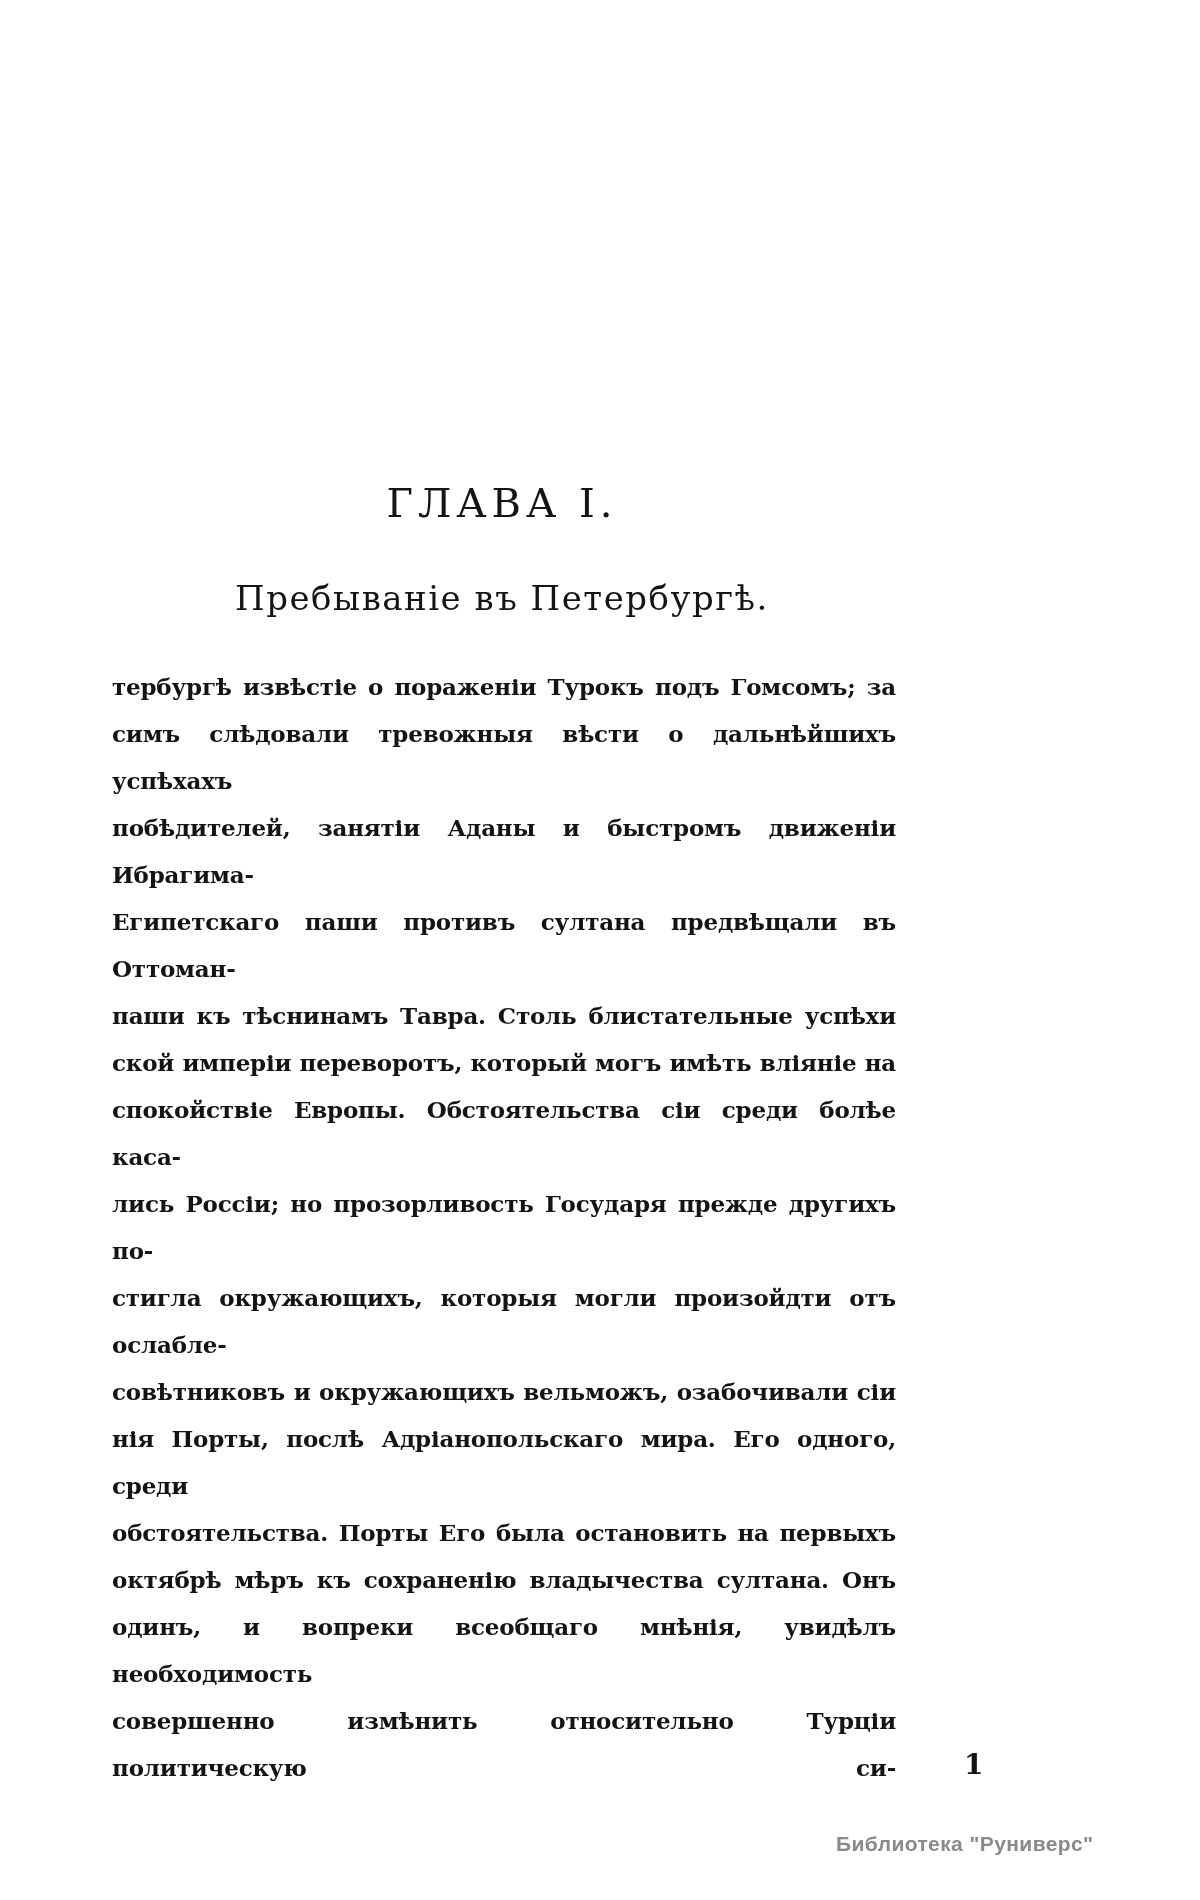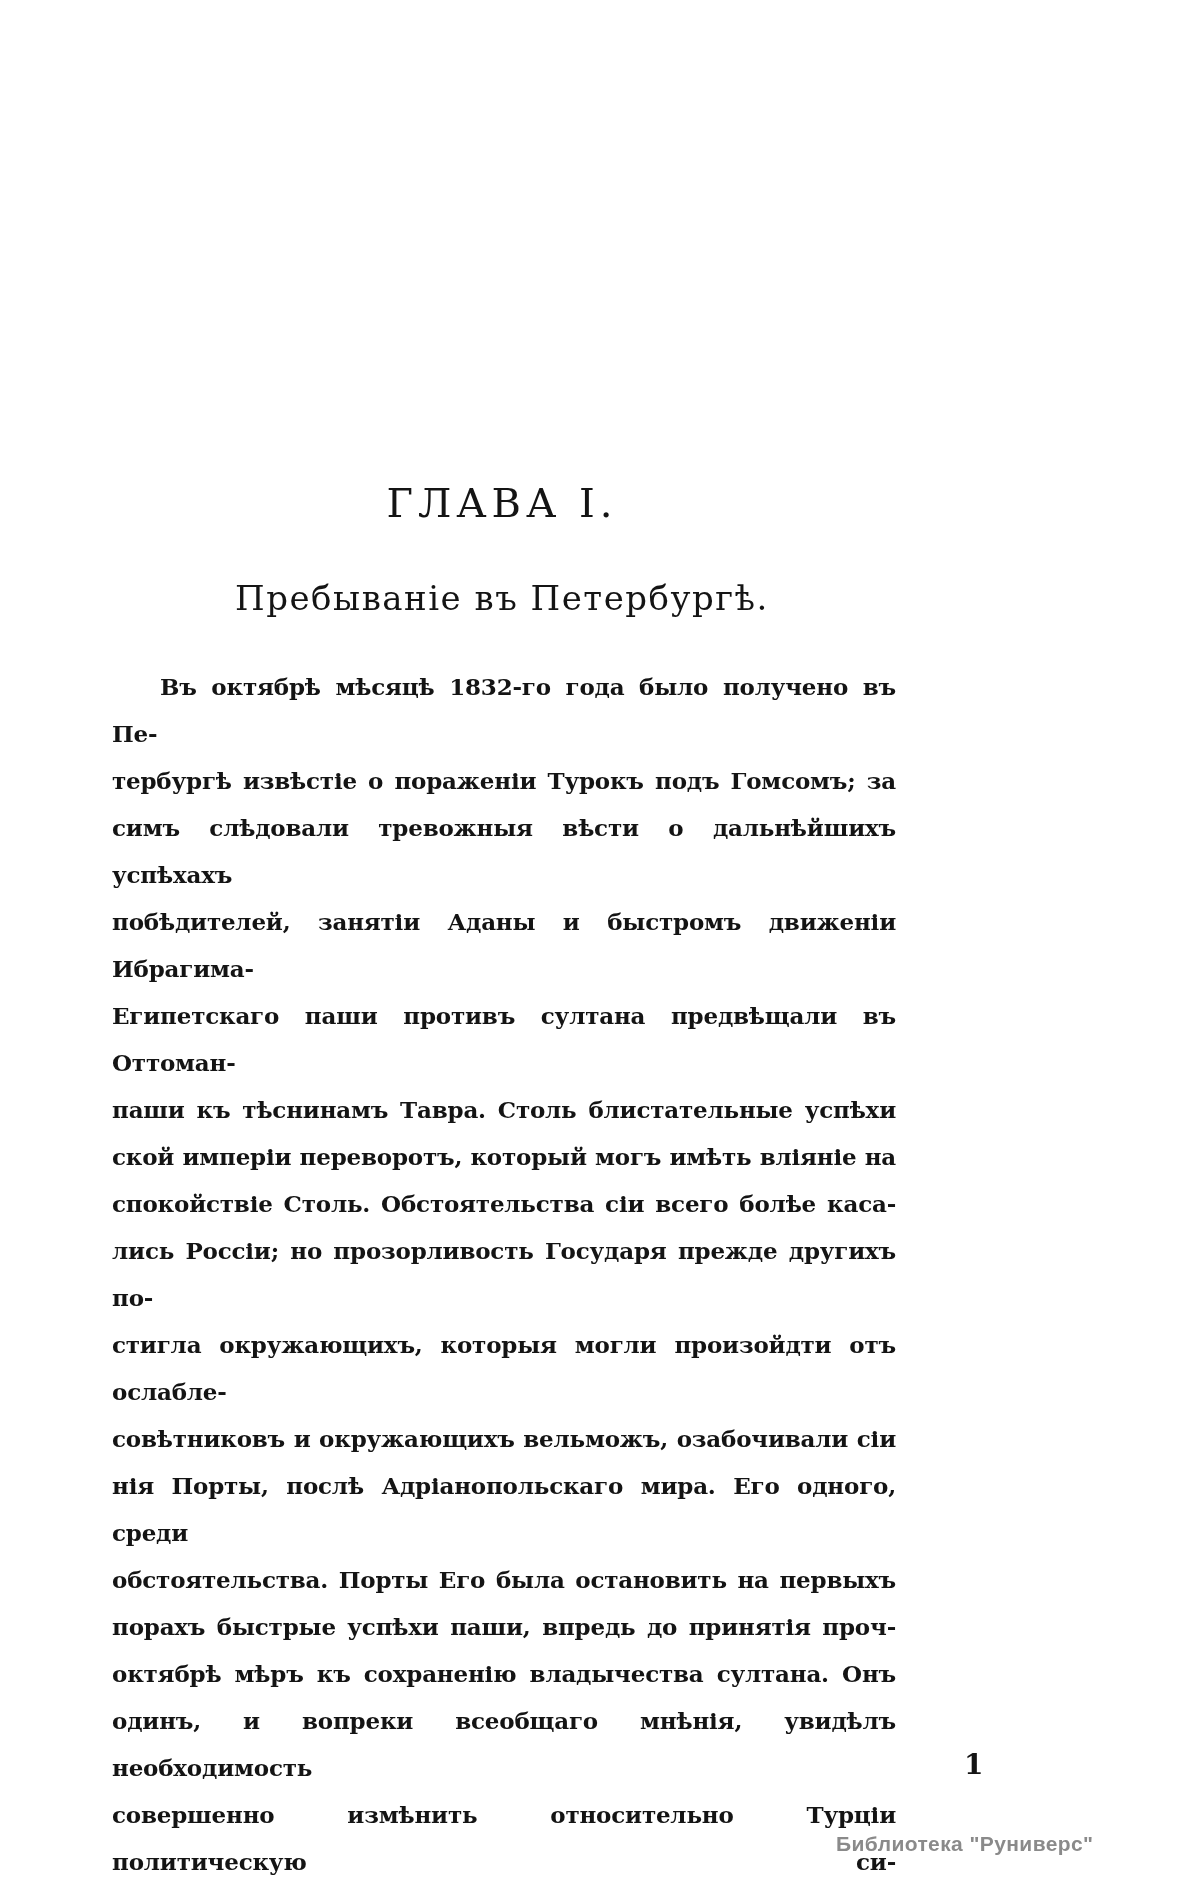--- a/index.html
+++ b/index.html
@@ -80,34 +80,32 @@
 
 <div class="page">
 
   <div class="chapter-heading">ГЛАВА I.</div>
 
   <div class="section-heading">Пребываніе въ Петербургѣ.</div>
 
   <div class="body-text">
 
     <div>
-      <div class="line indent">Въ октябрѣ мѣсяцѣ 1832-го года было получено въ Пе-</div>
       <div class="line">тербургѣ извѣстіе о пораженіи Турокъ подъ Гомсомъ; за</div>
       <div class="line">симъ слѣдовали тревожныя вѣсти о дальнѣйшихъ успѣхахъ</div>
       <div class="line">побѣдителей, занятіи Аданы и быстромъ движеніи Ибрагима-</div>
       <div class="line">Египетскаго паши противъ султана предвѣщали въ Оттоман-</div>
       <div class="line">паши къ тѣснинамъ Тавра. Столь блистательные успѣхи</div>
       <div class="line">ской имперіи переворотъ, который могъ имѣть вліяніе на</div>
-      <div class="line">спокойствіе Столь. Обстоятельства сіи всего болѣе каса-</div>
+      <div class="line">спокойствіе Европы. Обстоятельства сіи среди болѣе каса-</div>
       <div class="line">лись Россіи; но прозорливость Государя прежде другихъ по-</div>
       <div class="line">стигла окружающихъ, которыя могли произойдти отъ ослабле-</div>
       <div class="line">совѣтниковъ и окружающихъ вельможъ, озабочивали сіи</div>
       <div class="line">нія Порты, послѣ Адріанопольскаго мира. Его одного, среди</div>
       <div class="line">обстоятельства. Порты Его была остановить на первыхъ</div>
-      <div class="line">порахъ быстрые успѣхи паши, впредь до принятія проч-</div>
       <div class="line">октябрѣ мѣръ къ сохраненію владычества султана. Онъ</div>
       <div class="line">одинъ, и вопреки всеобщаго мнѣнія, увидѣлъ необходимость</div>
       <div class="line">совершенно измѣнить относительно Турціи политическую си-</div>
 
     </div>
 
   </div>
 
   <div class="page-number">1</div>
 

